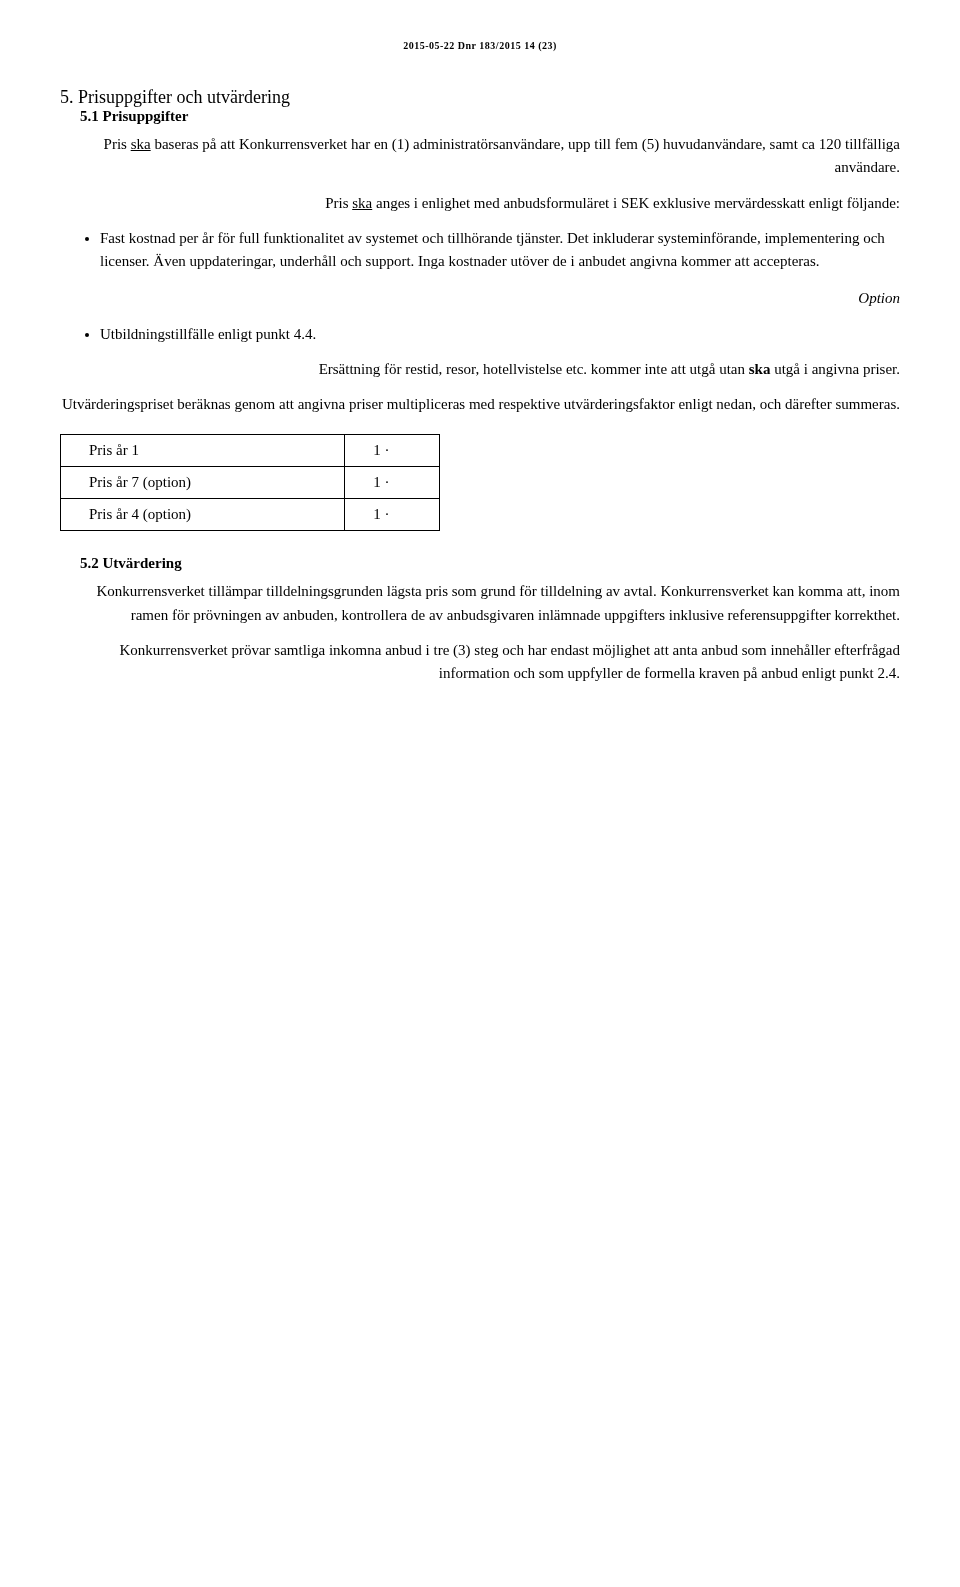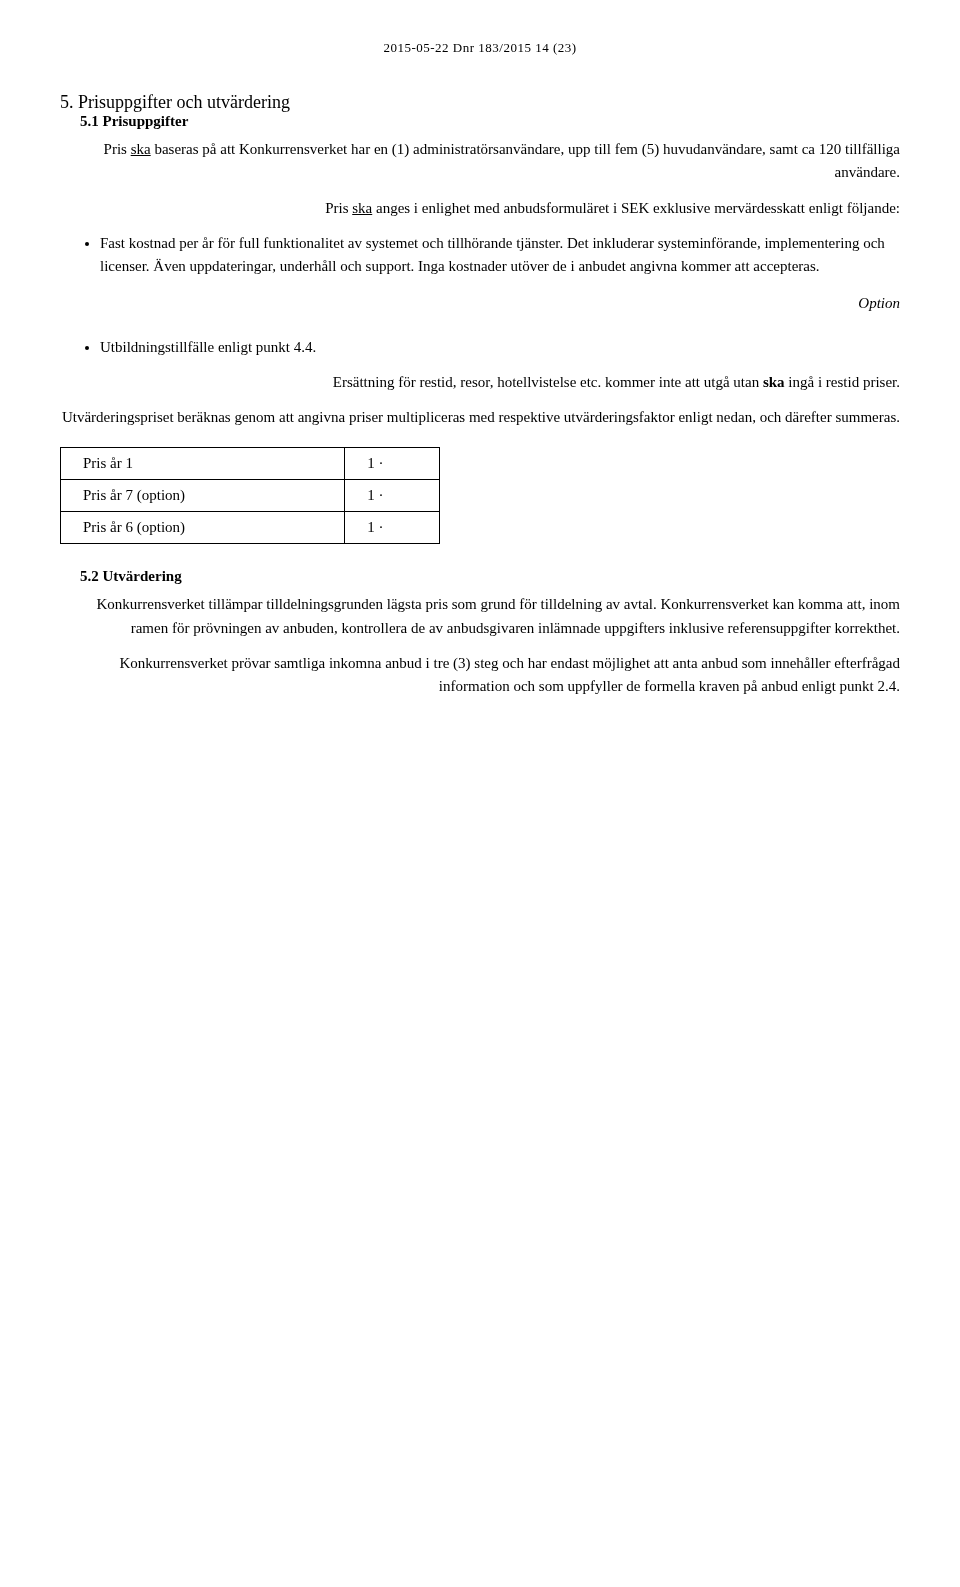--- a/index.html
+++ b/index.html
@@ -22,21 +22,22 @@
       font-size: 13px;
       font-weight: normal;
       letter-spacing: 0.5px;
     }
     .header-title {
       font-weight: bold;
       letter-spacing: 2px;
       font-size: 13px;
     }
     .header-meta {
-      font-size: 13px;
+      font-size: 10px;
+      font-weight: bold;
     }
     h2.section-title {
       font-size: 18px;
       font-weight: normal;
       margin-top: 10px;
     }
     h3.subsection-title {
       font-size: 15px;
       font-weight: bold;
       margin-bottom: 8px;
@@ -57,32 +58,32 @@
       list-style: disc;
       margin-left: 40px;
       margin-bottom: 12px;
     }
     ul.bullet-list li {
       margin-bottom: 8px;
       line-height: 1.55;
     }
     .option-label {
       font-style: italic;
-      margin-bottom: 20px;
+      margin-bottom: 12px;
       margin-top: 14px;
       margin-left: 0;
     }
     table.pricing-table {
       border-collapse: collapse;
       margin: 18px 0 24px 0;
       width: 380px;
     }
     table.pricing-table td {
       border: 1px solid #000;
-      padding: 7px 22px;
+      padding: 7px 28px;
       font-size: 15px;
       vertical-align: middle;
     }
     table.pricing-table td:first-child {
       width: 240px;
     }
     table.pricing-table td:last-child {
       width: 80px;
       text-align: left;
     }
@@ -110,37 +111,37 @@
   <li>Fast kostnad per år för full funktionalitet av systemet och tillhörande tjänster. Det inkluderar systeminförande, implementering och licenser. Även uppdateringar, underhåll och support. Inga kostnader utöver de i anbudet angivna kommer att accepteras.</li>
 </ul>
 
 <p class="option-label">Option</p>
 
 <ul class="bullet-list">
   <li>Utbildningstillfälle enligt punkt 4.4.</li>
 </ul>
 
 <p>
-  <span>Ersättning för restid, resor, hotellvistelse etc. kommer inte att utgå utan </span><span class="bold">ska</span><span> ingå i restid priser.</span>
+  <span>Ersättning för restid, resor, hotellvistelse etc. kommer inte att utgå utan </span><span class="bold">ska</span><span> utgå i angivna priser.</span>
 </p>
 
 <p>Utvärderingspriset beräknas genom att angivna priser multipliceras med respektive utvärderingsfaktor enligt nedan, och därefter summeras.</p>
 
 <table class="pricing-table">
   <tbody id="pricing-tbody">
   <tr>
         <td>Pris år 1</td>
         <td>1 ·</td>
       </tr>
       <tr>
         <td>Pris år 7 (option)</td>
         <td>1 ·</td>
       </tr>
       <tr>
-        <td>Pris år 6 (option)</td>
+        <td>Pris år 4 (option)</td>
         <td>1 ·</td>
       </tr>
     </tbody>
 </table>
 
 <h3 class="subsection-title">5.2 Utvärdering</h3>
 
 <p>Konkurrensverket tillämpar tilldelningsgrunden lägsta pris som grund för tilldelning av avtal. Konkurrensverket kan komma att, inom ramen för prövningen av anbuden, kontrollera de av anbudsgivaren inlämnade uppgifters inklusive referensuppgifter korrekthet.</p>
 
 <p>Konkurrensverket prövar samtliga inkomna anbud i tre (3) steg och har endast möjlighet att anta anbud som innehåller efterfrågad information och som uppfyller de formella kraven på anbud enligt punkt 2.4.</p>

